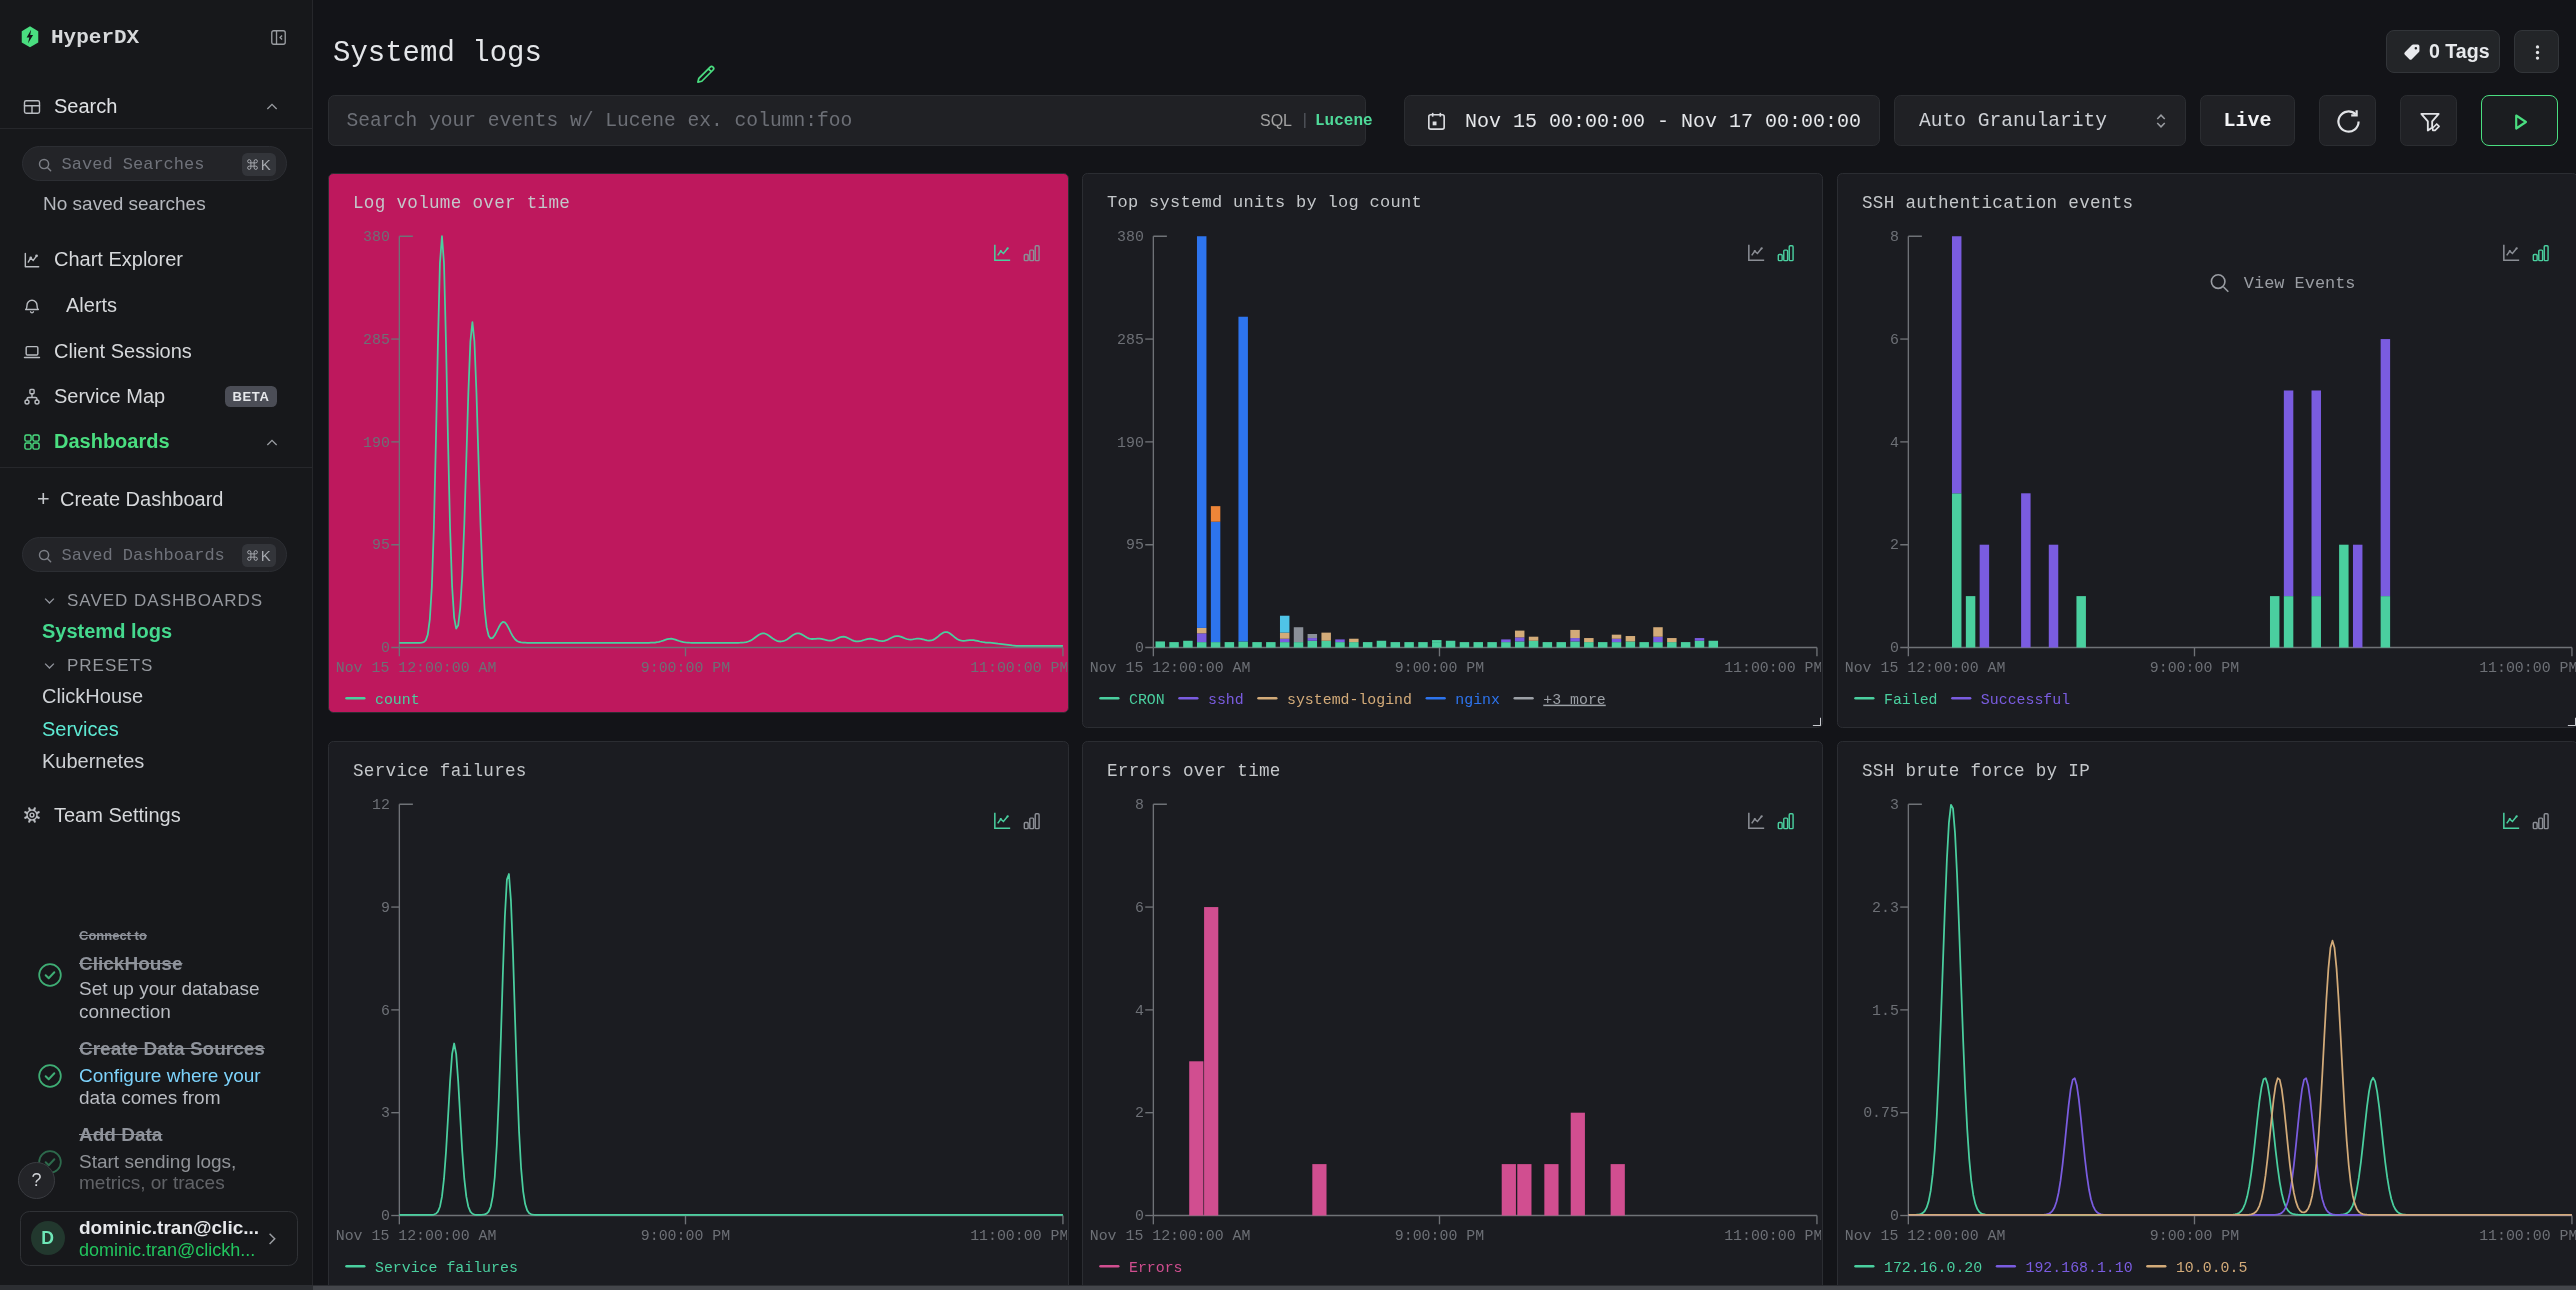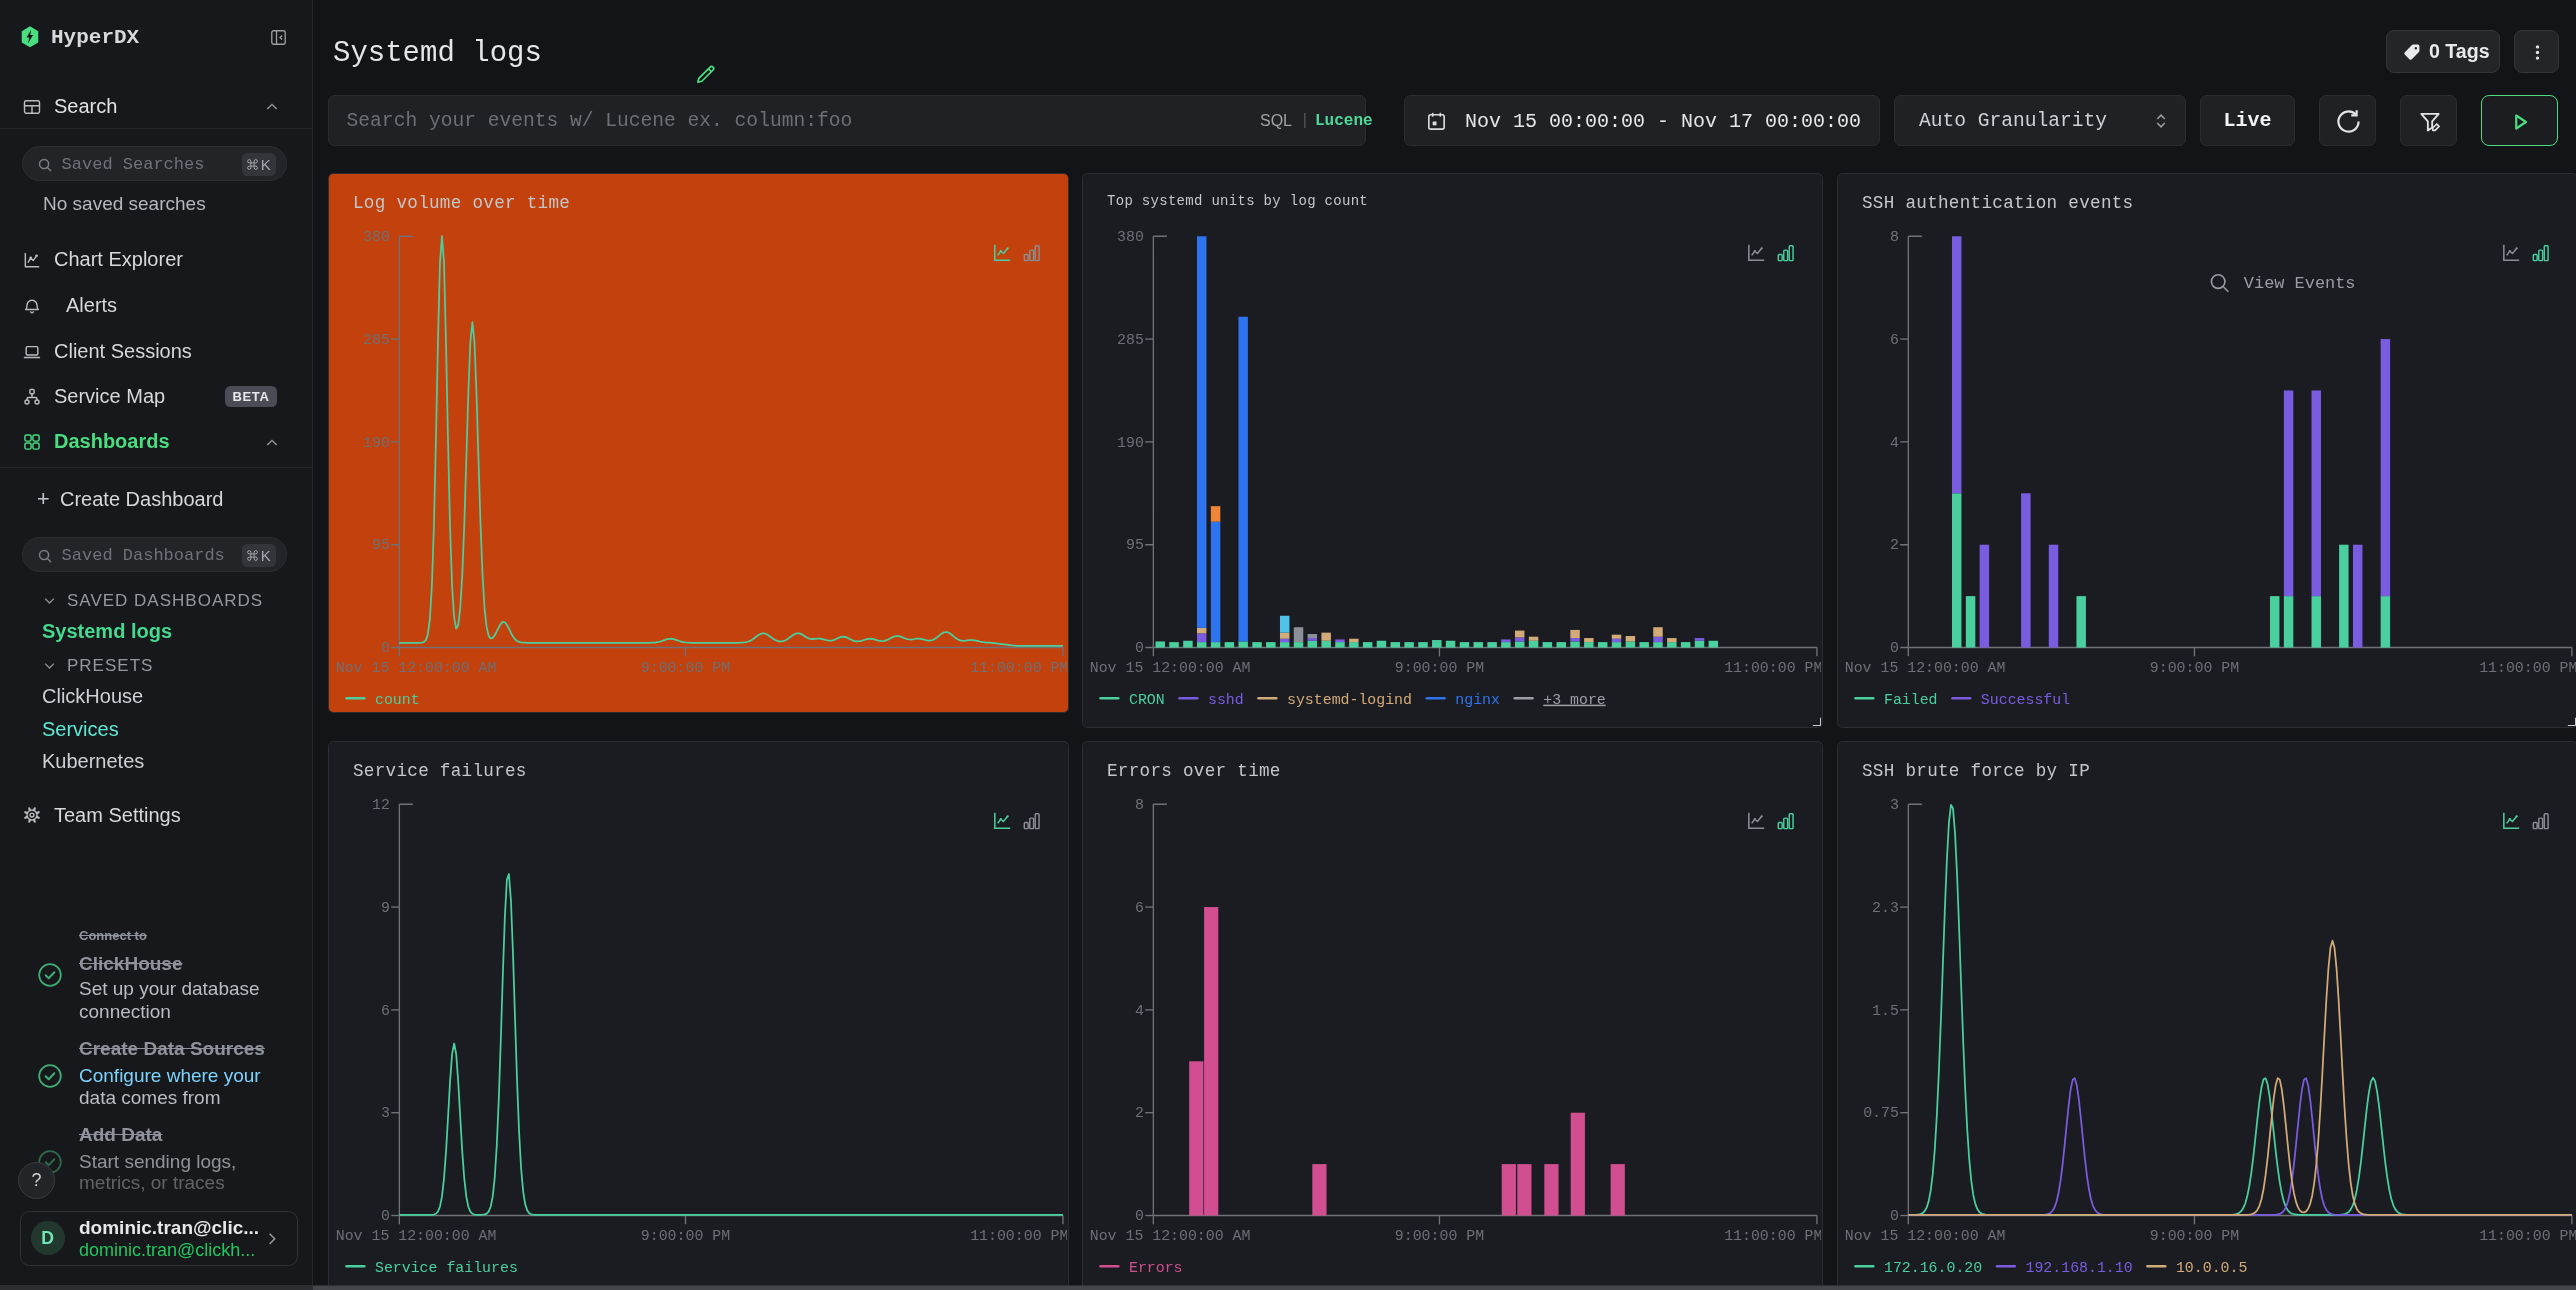--- a/index.html
+++ b/index.html
@@ -202,21 +202,21 @@
   <svg style="position:absolute;left:15.6px;top:13px" width="26" height="26" viewBox="0 0 24 24" fill="none">
     <path d="M4 4.5 H20 L14 11.5 V17 L10 19.8 V11.5 Z" stroke="#e2e4e7" stroke-width="1.7" stroke-linejoin="round"></path>
     <path d="M14.5 17.5 L18.2 13.8 L20.4 16 L16.7 19.7 H14.5 Z" stroke="#e2e4e7" stroke-width="1.5" fill="#202125" stroke-linejoin="round"></path>
   </svg>
 </div>
 <div style="position:absolute;left:2481px;top:95px;width:77px;height:51px;background:#1b1d20;border:1.4px solid #4ade80;border-radius:8px;box-sizing:border-box">
   <svg style="position:absolute;left:25px;top:13px" width="26" height="26" viewBox="0 0 24 24" fill="none">
     <path d="M8.5 6 L17.5 12 L8.5 18 Z" stroke="#4ade80" stroke-width="2" stroke-linejoin="round"></path>
   </svg>
 </div>
-<div style="position:absolute;left:328px;top:173px;width:741px;height:540px;background:#c2410c;border:1.4px solid #2b2d32;border-radius:5.4px;box-sizing:border-box;overflow:hidden">
+<div style="position:absolute;left:328px;top:173px;width:741px;height:540px;background:#be185d;border:1.4px solid #2b2d32;border-radius:5.4px;box-sizing:border-box;overflow:hidden">
 <div style="position:absolute;left:24px;top:19px;font-family:'Liberation Mono',monospace;font-size:17.6px;color:#c4c7ca;letter-spacing:0.3px">Log volume over time</div>
 <svg style="position:absolute;left:662px;top:67px" width="23" height="23" viewBox="0 0 24 24" fill="none">
       <path d="M4 4 V20 H20" stroke="#4acf9f" stroke-width="1.6"></path>
       <path d="M7 15 L10.2 10.5 L13 13 L17.4 7.6" stroke="#4acf9f" stroke-width="1.6"></path>
       <circle cx="10.2" cy="10.5" r="1.2" fill="#4acf9f"></circle>
       <circle cx="17.4" cy="7.6" r="1.2" fill="#4acf9f"></circle>
     </svg>
     <svg style="position:absolute;left:691px;top:67px" width="23" height="23" viewBox="0 0 24 24" fill="none">
       <rect x="4.5" y="14" width="4" height="6.5" rx="1" stroke="#8b8e95" stroke-width="1.5"></rect>
       <rect x="10.2" y="9.5" width="4" height="11" rx="1" stroke="#8b8e95" stroke-width="1.5"></rect>
@@ -239,21 +239,21 @@
       <text x="10" y="736" font-family="'Liberation Mono',monospace" font-size="22" fill="#6d7076">Nov 15 12:00:00 AM</text>
       <text x="527" y="736" font-family="'Liberation Mono',monospace" font-size="22" fill="#6d7076" text-anchor="middle">9:00:00 PM</text>
       <text x="1093" y="736" font-family="'Liberation Mono',monospace" font-size="22" fill="#6d7076" text-anchor="end">11:00:00 PM</text>
       <path d="M 104.0 693.0 L 107.0 693.0 L 110.0 693.0 L 113.0 693.0 L 116.0 693.0 L 119.0 693.0 L 122.0 693.0 L 125.0 693.0 L 128.0 693.0 L 131.0 693.0 L 134.0 693.0 L 137.0 692.8 L 140.0 692.1 L 143.0 689.4 L 146.0 680.9 L 149.0 658.9 L 152.0 610.7 L 155.0 524.0 L 158.0 397.1 L 161.0 251.5 L 164.0 131.7 L 167.0 92.0 L 170.0 131.7 L 173.0 251.5 L 176.0 397.0 L 179.0 523.7 L 182.0 609.8 L 185.0 655.8 L 188.0 672.1 L 191.0 667.0 L 194.0 641.7 L 197.0 592.9 L 200.0 518.0 L 203.0 422.4 L 206.0 323.5 L 209.0 247.6 L 212.0 219.0 L 215.0 247.6 L 218.0 323.5 L 221.0 422.4 L 224.0 518.0 L 227.0 593.0 L 230.0 642.4 L 233.0 669.9 L 236.0 682.6 L 239.0 686.6 L 242.0 685.7 L 245.0 681.8 L 248.0 676.2 L 251.0 670.1 L 254.0 664.9 L 257.0 662.2 L 260.0 662.8 L 263.0 666.4 L 266.0 672.1 L 269.0 678.3 L 272.0 683.8 L 275.0 687.8 L 278.0 690.4 L 281.0 691.8 L 284.0 692.5 L 287.0 692.8 L 290.0 692.9 L 293.0 693.0 L 296.0 693.0 L 299.0 693.0 L 302.0 693.0 L 305.0 693.0 L 308.0 693.0 L 311.0 693.0 L 314.0 693.0 L 317.0 693.0 L 320.0 693.0 L 323.0 693.0 L 326.0 693.0 L 329.0 693.0 L 332.0 693.0 L 335.0 693.0 L 338.0 693.0 L 341.0 693.0 L 344.0 693.0 L 347.0 693.0 L 350.0 693.0 L 353.0 693.0 L 356.0 693.0 L 359.0 693.0 L 362.0 693.0 L 365.0 693.0 L 368.0 693.0 L 371.0 693.0 L 374.0 693.0 L 377.0 693.0 L 380.0 693.0 L 383.0 693.0 L 386.0 693.0 L 389.0 693.0 L 392.0 693.0 L 395.0 693.0 L 398.0 693.0 L 401.0 693.0 L 404.0 693.0 L 407.0 693.0 L 410.0 693.0 L 413.0 693.0 L 416.0 693.0 L 419.0 693.0 L 422.0 693.0 L 425.0 693.0 L 428.0 693.0 L 431.0 693.0 L 434.0 693.0 L 437.0 693.0 L 440.0 693.0 L 443.0 693.0 L 446.0 693.0 L 449.0 693.0 L 452.0 693.0 L 455.0 693.0 L 458.0 693.0 L 461.0 693.0 L 464.0 693.0 L 467.0 693.0 L 470.0 693.0 L 473.0 693.0 L 476.0 692.9 L 479.0 692.8 L 482.0 692.6 L 485.0 692.2 L 488.0 691.6 L 491.0 690.7 L 494.0 689.7 L 497.0 688.6 L 500.0 687.7 L 503.0 687.1 L 506.0 687.0 L 509.0 687.5 L 512.0 688.3 L 515.0 689.4 L 518.0 690.4 L 521.0 691.3 L 524.0 692.0 L 527.0 692.5 L 530.0 692.7 L 533.0 692.9 L 536.0 693.0 L 539.0 693.0 L 542.0 693.0 L 545.0 693.0 L 548.0 693.0 L 551.0 693.0 L 554.0 693.0 L 557.0 693.0 L 560.0 693.0 L 563.0 693.0 L 566.0 693.0 L 569.0 693.0 L 572.0 693.0 L 575.0 693.0 L 578.0 693.0 L 581.0 693.0 L 584.0 693.0 L 587.0 693.0 L 590.0 693.0 L 593.0 693.0 L 596.0 693.0 L 599.0 693.0 L 602.0 693.0 L 605.0 693.0 L 608.0 692.9 L 611.0 692.7 L 614.0 692.5 L 617.0 691.9 L 620.0 691.1 L 623.0 689.9 L 626.0 688.1 L 629.0 686.0 L 632.0 683.7 L 635.0 681.6 L 638.0 679.9 L 641.0 679.1 L 644.0 679.2 L 647.0 680.4 L 650.0 682.2 L 653.0 684.5 L 656.0 686.7 L 659.0 688.6 L 662.0 690.1 L 665.0 690.9 L 668.0 691.1 L 671.0 690.7 L 674.0 689.6 L 677.0 688.1 L 680.0 686.0 L 683.0 683.7 L 686.0 681.6 L 689.0 679.9 L 692.0 679.0 L 695.0 679.2 L 698.0 680.2 L 701.0 681.9 L 704.0 683.8 L 707.0 685.6 L 710.0 686.8 L 713.0 687.4 L 716.0 687.4 L 719.0 687.1 L 722.0 686.8 L 725.0 686.8 L 728.0 687.1 L 731.0 687.8 L 734.0 688.7 L 737.0 689.4 L 740.0 689.8 L 743.0 689.7 L 746.0 689.0 L 749.0 687.7 L 752.0 686.3 L 755.0 685.0 L 758.0 684.2 L 761.0 684.0 L 764.0 684.7 L 767.0 685.9 L 770.0 687.5 L 773.0 689.0 L 776.0 690.2 L 779.0 690.9 L 782.0 691.0 L 785.0 690.7 L 788.0 689.9 L 791.0 688.9 L 794.0 688.0 L 797.0 687.2 L 800.0 687.0 L 803.0 687.2 L 806.0 687.9 L 809.0 688.8 L 812.0 689.7 L 815.0 690.3 L 818.0 690.5 L 821.0 690.1 L 824.0 689.2 L 827.0 687.9 L 830.0 686.3 L 833.0 684.8 L 836.0 683.6 L 839.0 683.0 L 842.0 683.1 L 845.0 683.8 L 848.0 685.0 L 851.0 686.3 L 854.0 687.4 L 857.0 688.0 L 860.0 688.2 L 863.0 687.9 L 866.0 687.4 L 869.0 686.9 L 872.0 686.8 L 875.0 687.1 L 878.0 687.8 L 881.0 688.7 L 884.0 689.4 L 887.0 689.8 L 890.0 689.6 L 893.0 688.7 L 896.0 687.1 L 899.0 684.9 L 902.0 682.3 L 905.0 679.9 L 908.0 678.0 L 911.0 677.1 L 914.0 677.3 L 917.0 678.6 L 920.0 680.7 L 923.0 683.2 L 926.0 685.7 L 929.0 687.7 L 932.0 689.1 L 935.0 689.9 L 938.0 690.1 L 941.0 689.8 L 944.0 689.4 L 947.0 689.1 L 950.0 689.0 L 953.0 689.2 L 956.0 689.7 L 959.0 690.3 L 962.0 691.1 L 965.0 691.7 L 968.0 692.2 L 971.0 692.6 L 974.0 692.8 L 977.0 692.9 L 980.0 693.0 L 983.0 693.4 L 986.0 693.8 L 989.0 694.2 L 992.0 694.5 L 995.0 694.9 L 998.0 695.3 L 1001.0 695.7 L 1004.0 696.1 L 1007.0 696.5 L 1010.0 696.9 L 1013.0 697.2 L 1016.0 697.5 L 1019.0 697.5 L 1022.0 697.5 L 1025.0 697.5 L 1028.0 697.5 L 1031.0 697.5 L 1034.0 697.5 L 1037.0 697.5 L 1040.0 697.5 L 1043.0 697.5 L 1046.0 697.5 L 1049.0 697.5 L 1052.0 697.5 L 1055.0 697.5 L 1058.0 697.5 L 1061.0 697.5 L 1064.0 697.5 L 1067.0 697.5 L 1070.0 697.5 L 1073.0 697.5 L 1076.0 697.5 L 1079.0 697.5 L 1082.0 697.5 L 1085.0 697.5 " stroke="#4acf9f" stroke-width="2.6" fill="none" stroke-linejoin="round"></path>
       <line x1="26" y1="775" x2="52" y2="775" stroke="#4acf9f" stroke-width="4" stroke-linecap="round"></line>
       <text x="68" y="783" font-family="'Liberation Mono',monospace" font-size="22" fill="#4acf9f">count</text>
       <path d="M1091 804 V816 H1079" stroke="#caccd0" stroke-width="3" fill="none"></path>
     </svg>
 </div>
 <div style="position:absolute;left:1082px;top:173px;width:741px;height:555px;background:#1b1c21;border:1.4px solid #2b2d32;border-radius:5.4px;box-sizing:border-box;overflow:hidden">
-<div style="position:absolute;left:24px;top:19px;font-family:'Liberation Mono',monospace;font-size:14px;color:#c4c7ca;letter-spacing:0.3px">Top systemd units by log count</div>
+<div style="position:absolute;left:24px;top:19px;font-family:'Liberation Mono',monospace;font-size:17px;color:#c4c7ca;letter-spacing:0.3px">Top systemd units by log count</div>
 <svg style="position:absolute;left:662px;top:67px" width="23" height="23" viewBox="0 0 24 24" fill="none">
       <path d="M4 4 V20 H20" stroke="#8b8e95" stroke-width="1.6"></path>
       <path d="M7 15 L10.2 10.5 L13 13 L17.4 7.6" stroke="#8b8e95" stroke-width="1.6"></path>
       <circle cx="10.2" cy="10.5" r="1.2" fill="#8b8e95"></circle>
       <circle cx="17.4" cy="7.6" r="1.2" fill="#8b8e95"></circle>
     </svg>
     <svg style="position:absolute;left:691px;top:67px" width="23" height="23" viewBox="0 0 24 24" fill="none">
       <rect x="4.5" y="14" width="4" height="6.5" rx="1" stroke="#4acf9f" stroke-width="1.5"></rect>
       <rect x="10.2" y="9.5" width="4" height="11" rx="1" stroke="#4acf9f" stroke-width="1.5"></rect>
       <rect x="15.9" y="5" width="4" height="15.5" rx="1" stroke="#4acf9f" stroke-width="1.5"></rect>

